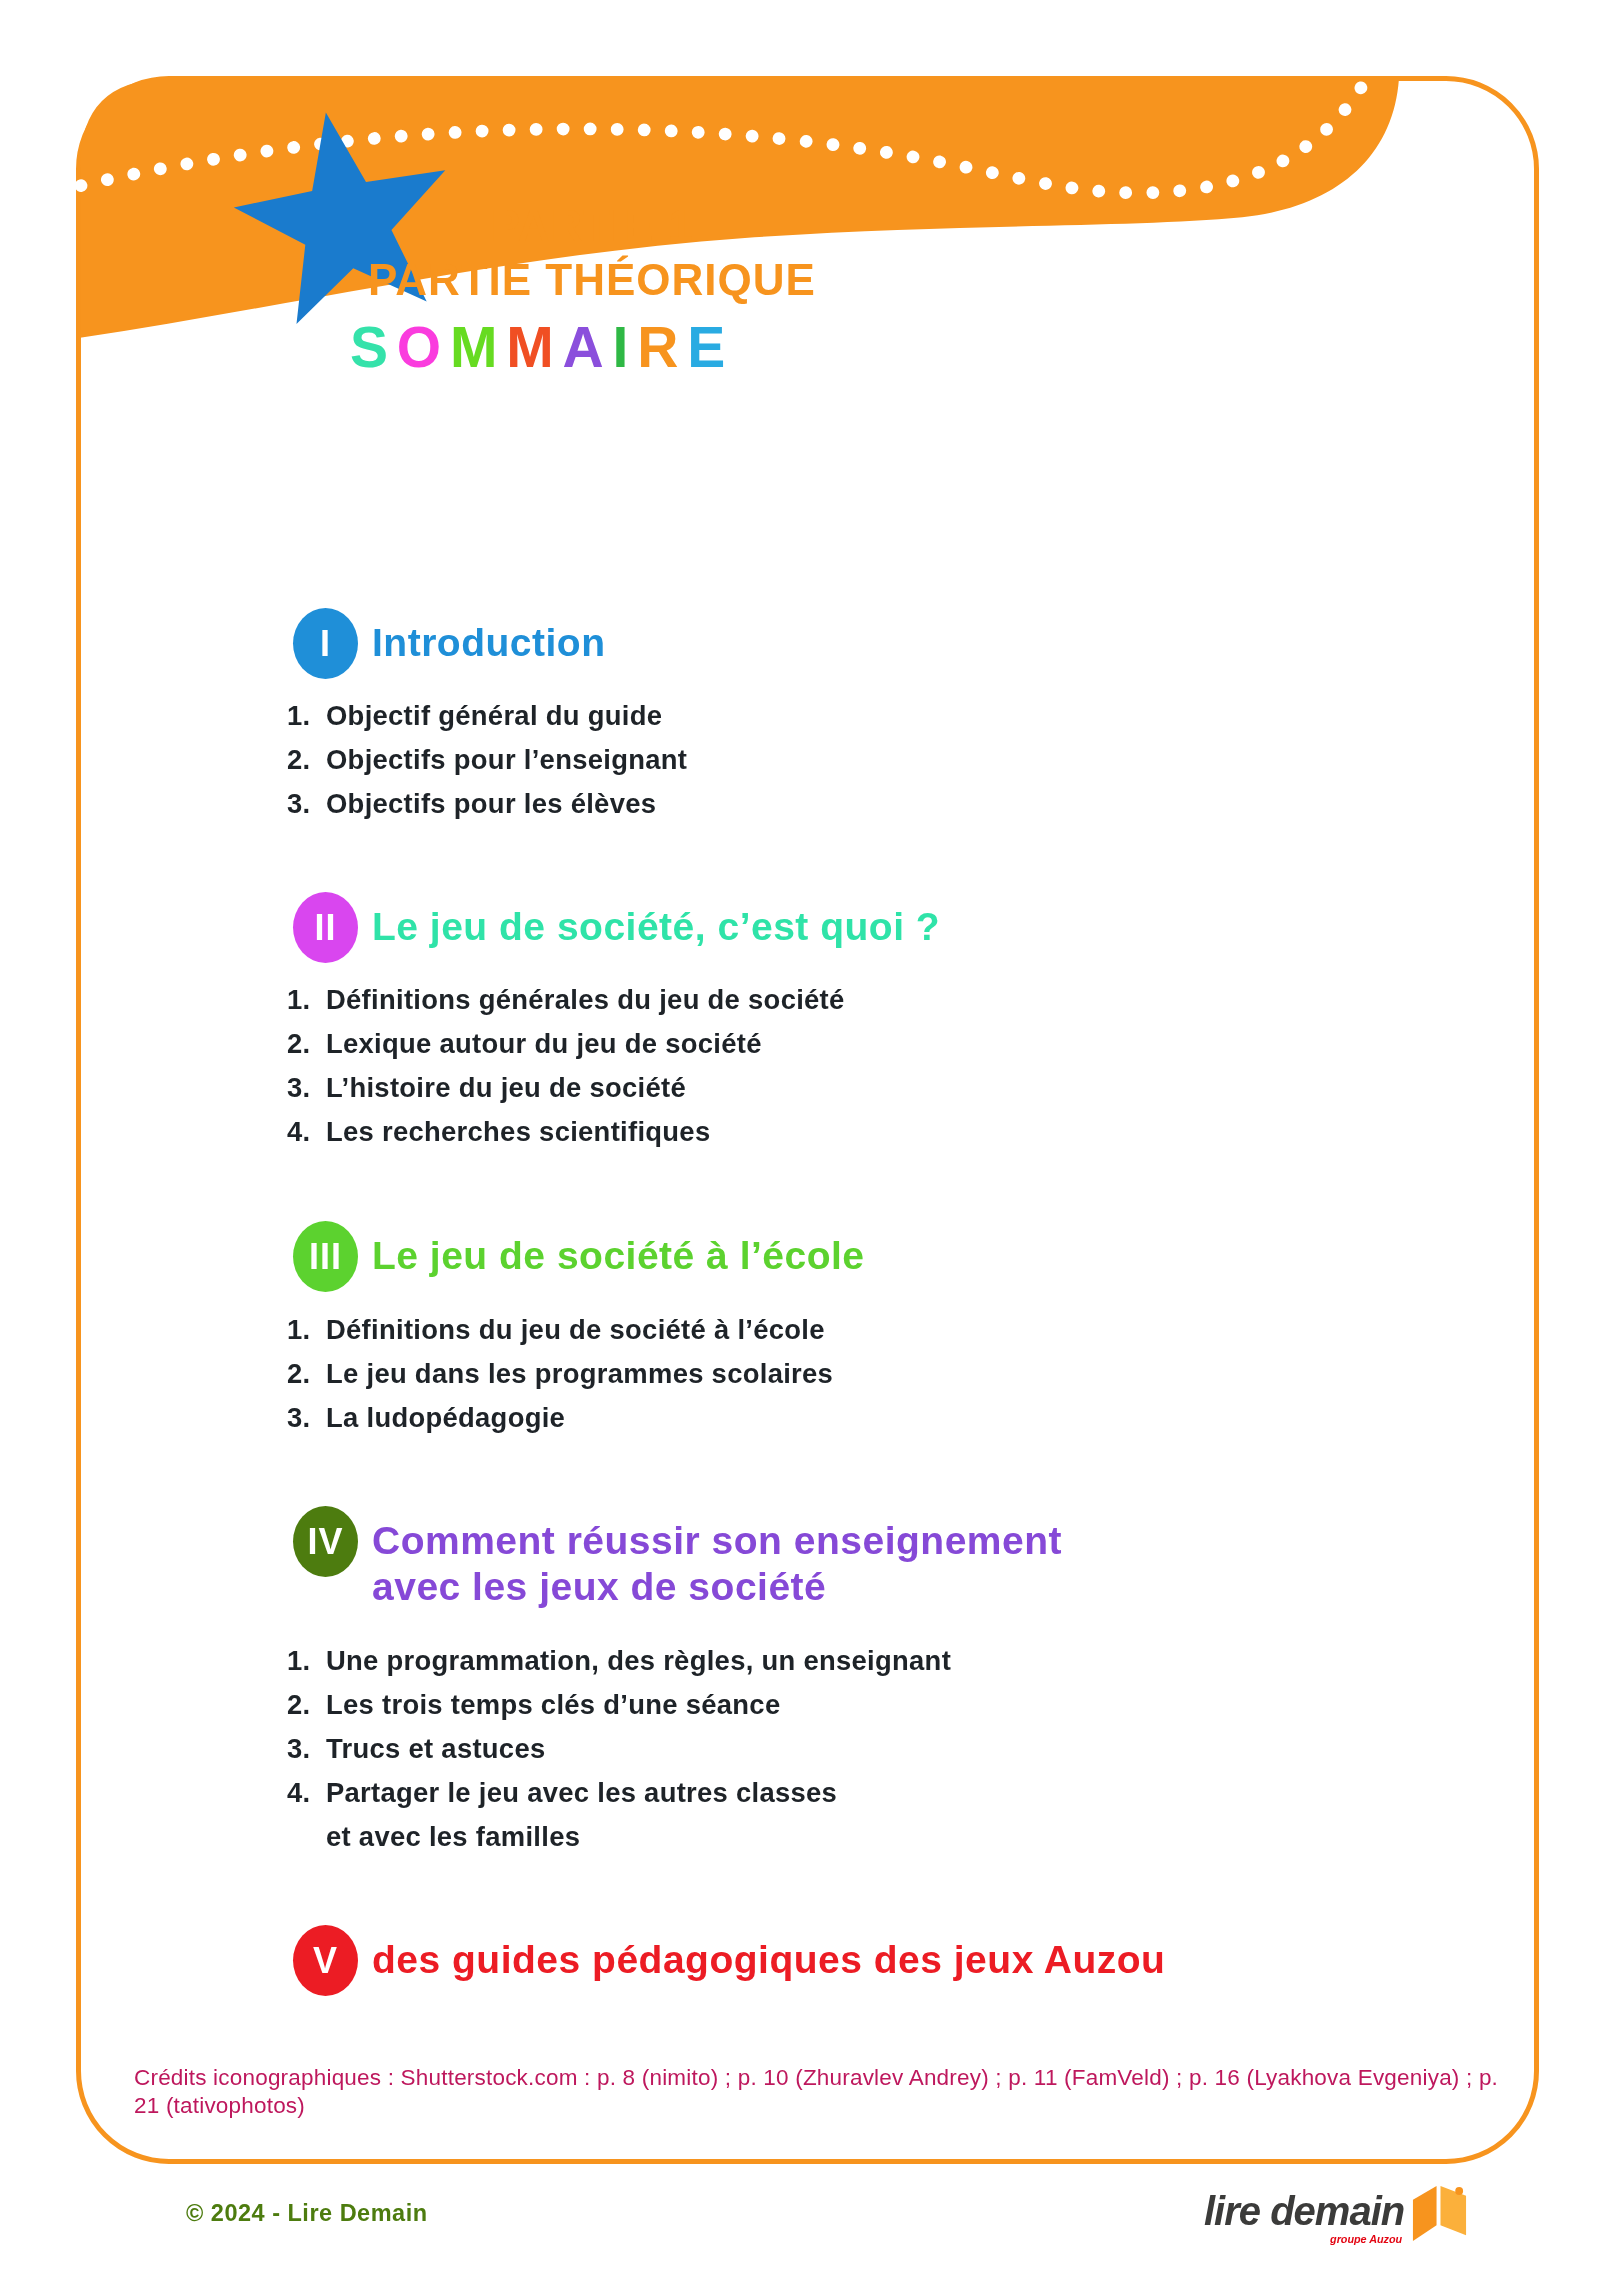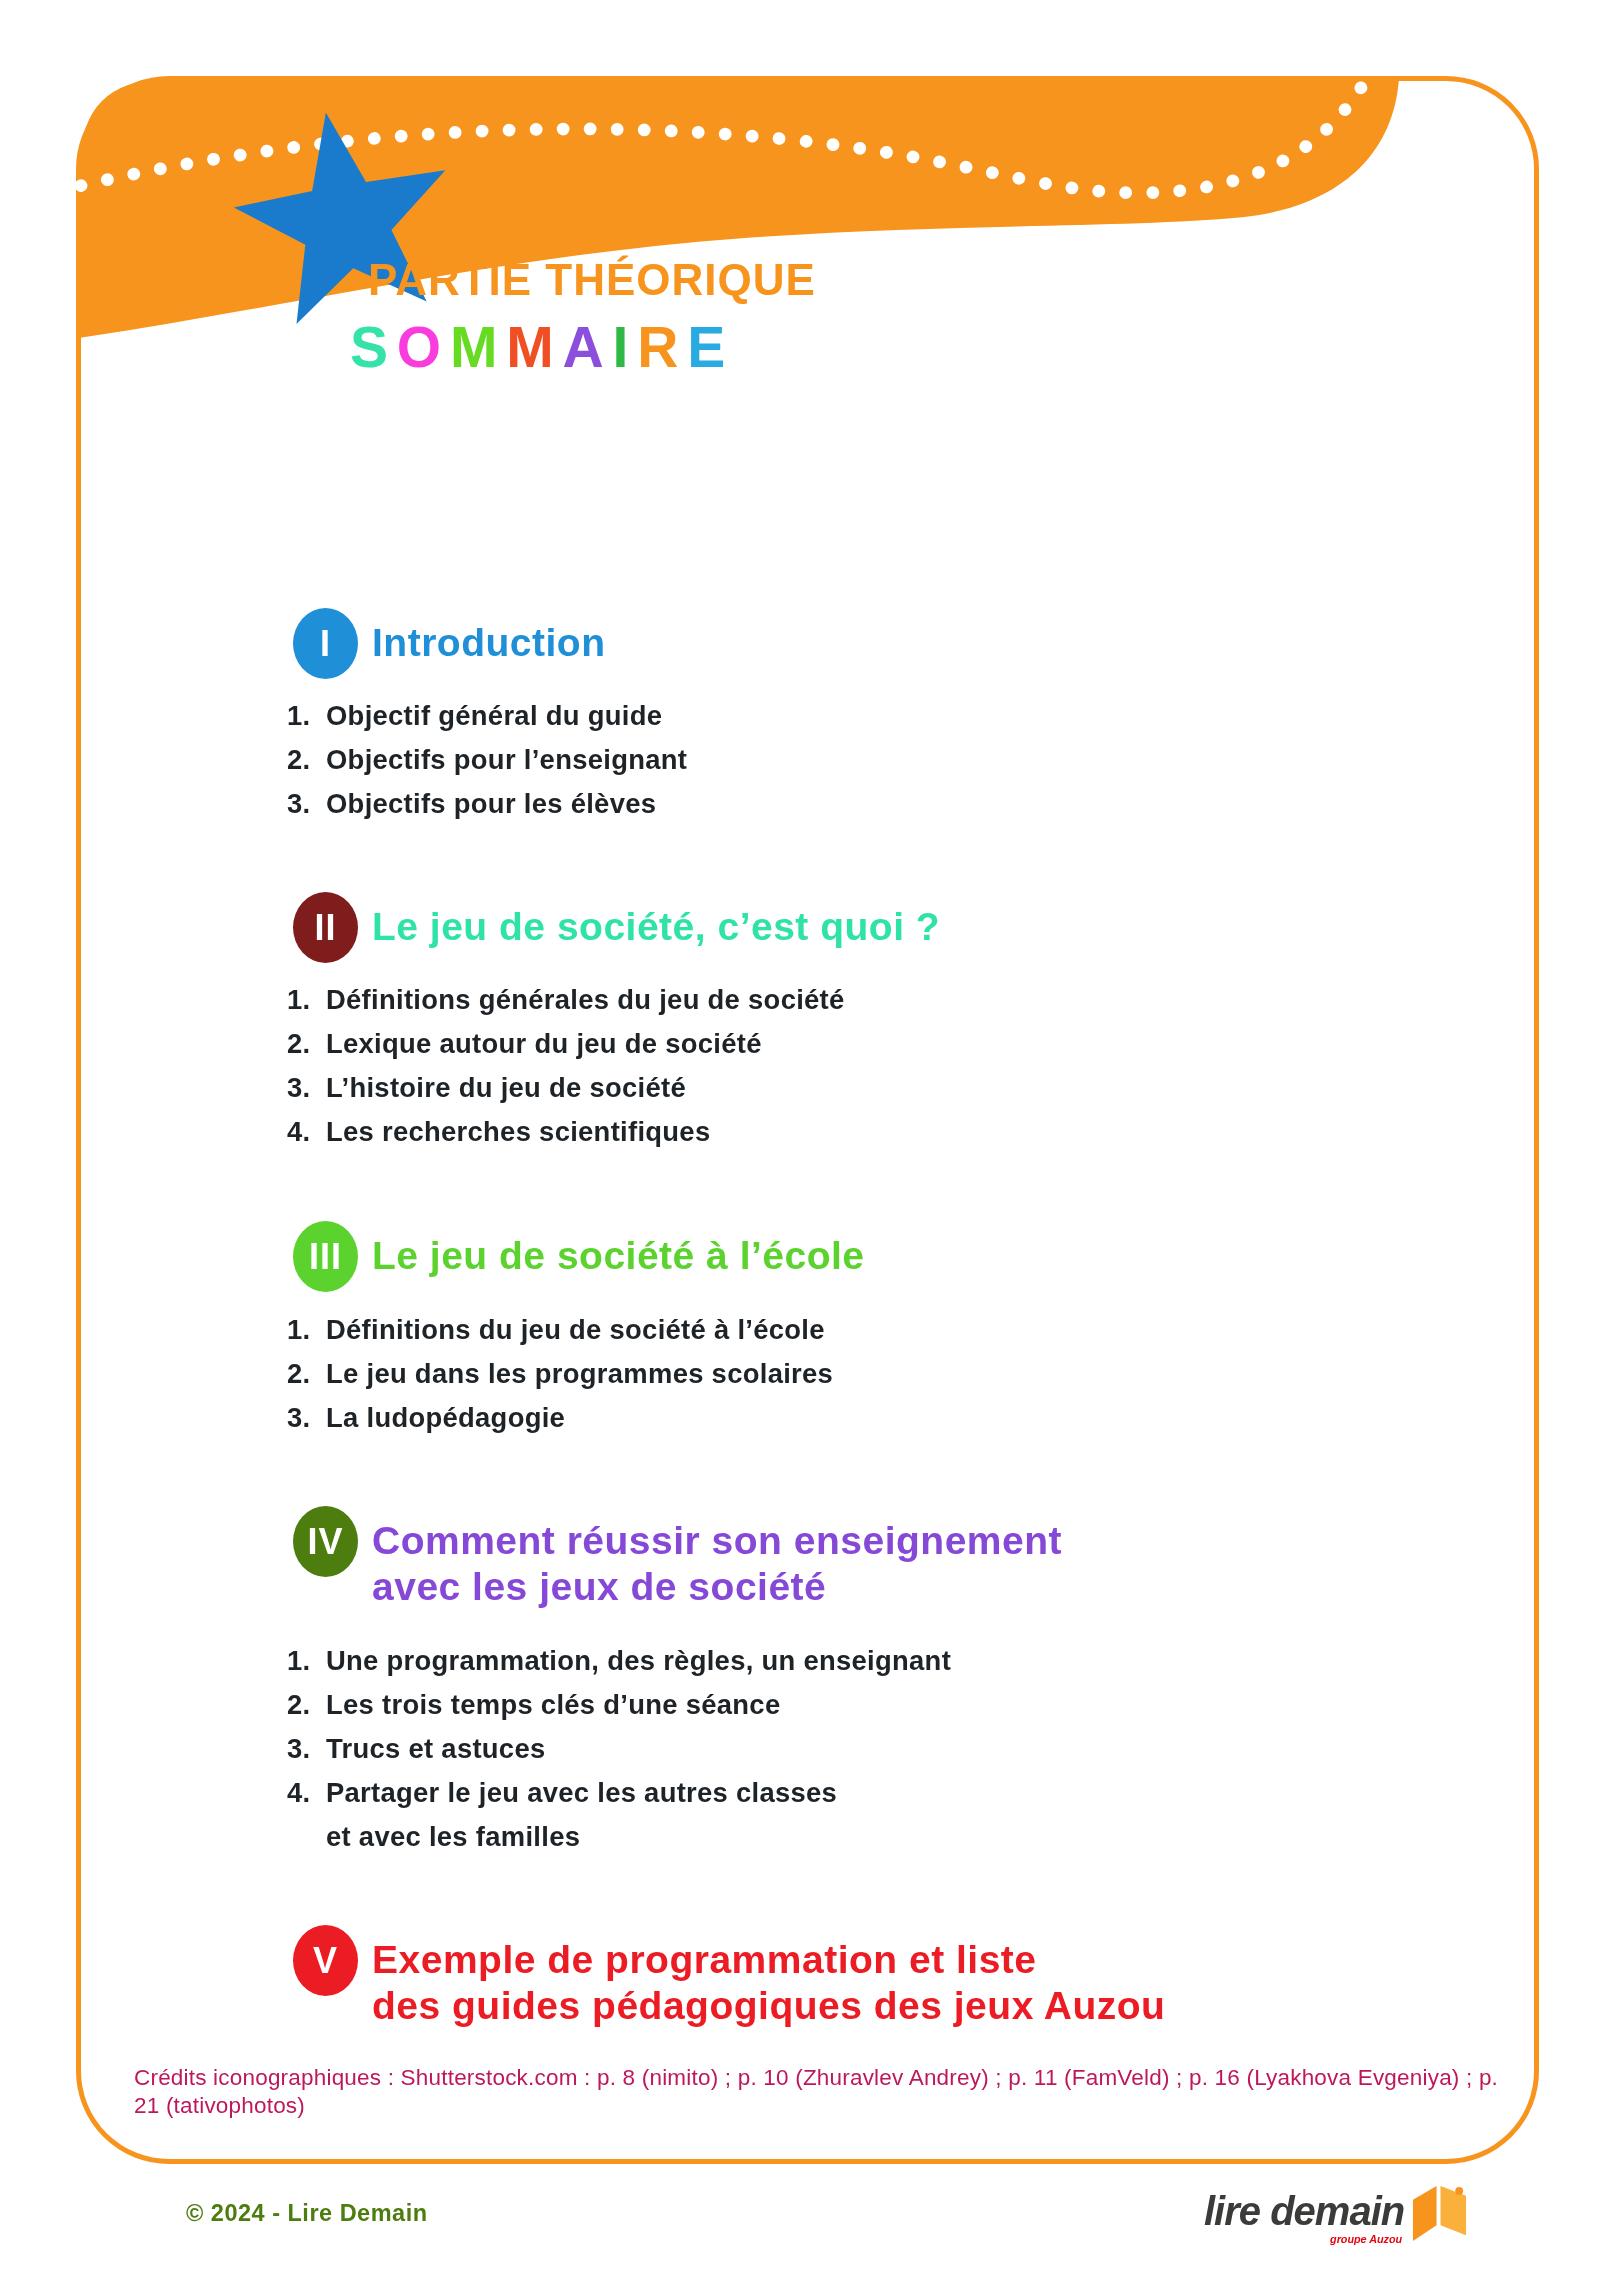--- a/index.html
+++ b/index.html
@@ -86,21 +86,21 @@
       <div class="item">
         <span class="num">2.</span>
         <div class="txt">Objectifs pour l’enseignant</div>
       </div>
       <div class="item">
         <span class="num">3.</span>
         <div class="txt">Objectifs pour les élèves</div>
       </div>
     </div>
     <div class="abs section-row" style="top: 892px;">
-      <div class="badge" style="background: #7f1d1d;">II</div>
+      <div class="badge" style="background: #d946ef;">II</div>
       <div class="sec-title" style="color: rgb(47, 227, 168);">
         <div>Le jeu de société, c’est quoi ?</div>
       </div>
     </div>
     <div class="abs items" style="top: 978px;">
       <div class="item">
         <span class="num">1.</span>
         <div class="txt">Définitions générales du jeu de société</div>
       </div>
       <div class="item">
@@ -158,21 +158,20 @@
       </div>
       <div class="item">
         <span class="num">4.</span>
         <div class="txt">Partager le jeu avec les autres classes
 et avec les familles</div>
       </div>
     </div>
     <div class="abs section-row" style="top: 1925px;">
       <div class="badge" style="background: rgb(236, 28, 36);">V</div>
       <div class="sec-title" style="color: rgb(236, 28, 36);">
-        <div>Exemple de programmation et liste</div>
         <div>des guides pédagogiques des jeux Auzou</div>
       </div>
     </div>
   </div>
 
 <div class="abs" id="credits">Crédits iconographiques : Shutterstock.com : p. 8 (nimito) ; p. 10 (Zhuravlev Andrey) ; p. 11 (FamVeld) ; p. 16 (Lyakhova Evgeniya) ; p. 21 (tativophotos)</div>
 
 <div class="abs" id="copyright">© 2024 - Lire Demain</div>
 
 <div class="abs" id="logo">

